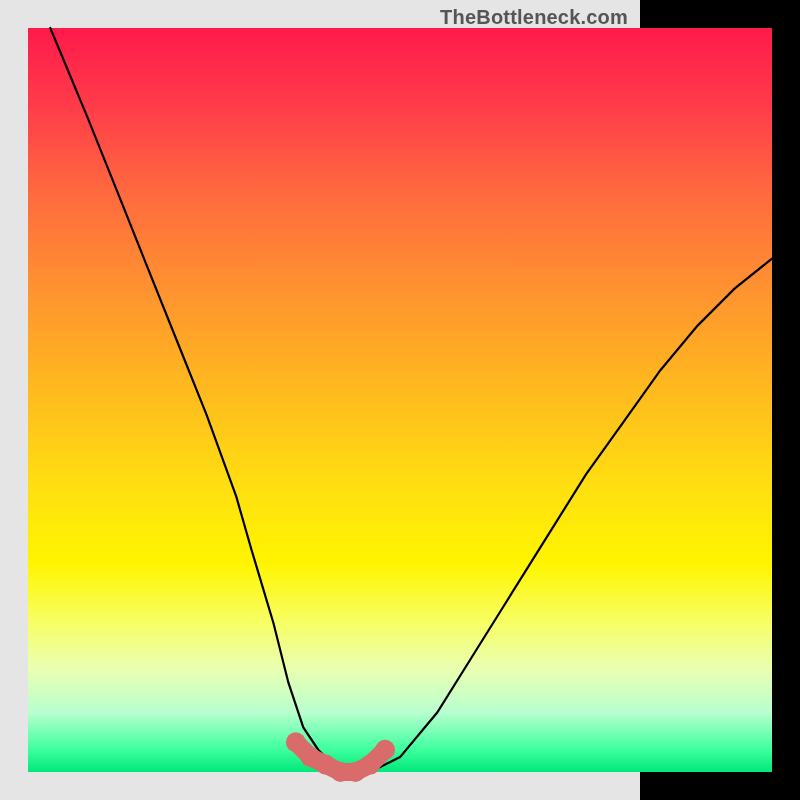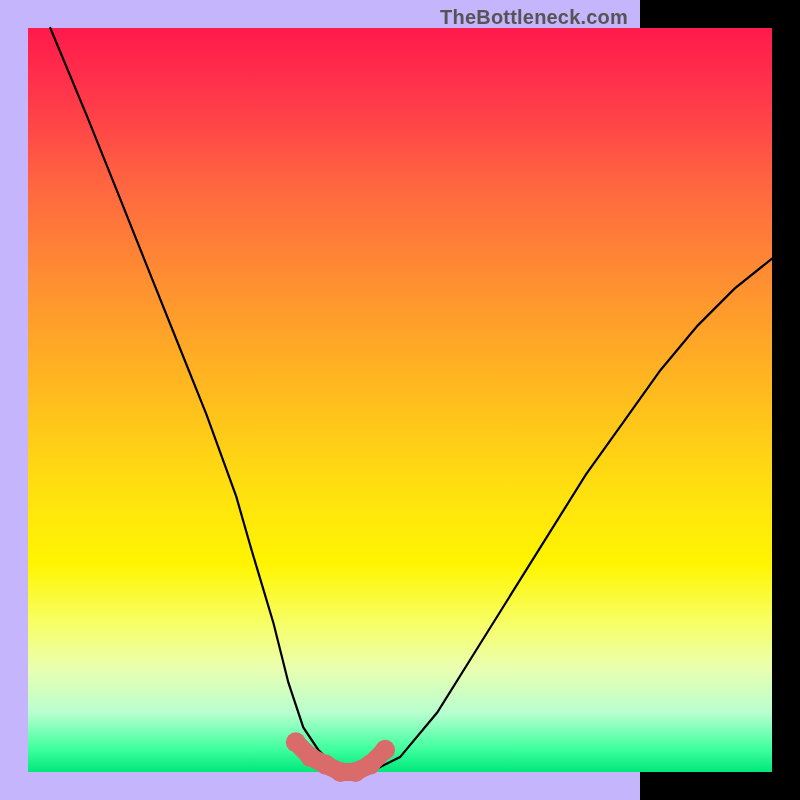--- a/index.html
+++ b/index.html
@@ -1,21 +1,21 @@
 <!DOCTYPE html>
 <html><head>
 <meta charset="utf-8">
 <style>
   * { margin: 0; padding: 0; box-sizing: border-box; }
   html, body { width: 800px; height: 800px; overflow: hidden; background: #000; }
   .frame {
     position: relative;
     width: 640px;
     height: 800px;
-    background: #c4b5fd;
+    background: #e5e5e5;
   }
   .plot-area {
     position: absolute;
     left: 28px;
     top: 28px;
     width: 744px;
     height: 744px;
     background: linear-gradient(to bottom,
       #ff1a4b 0%,
       #ff3a4a 10%,

